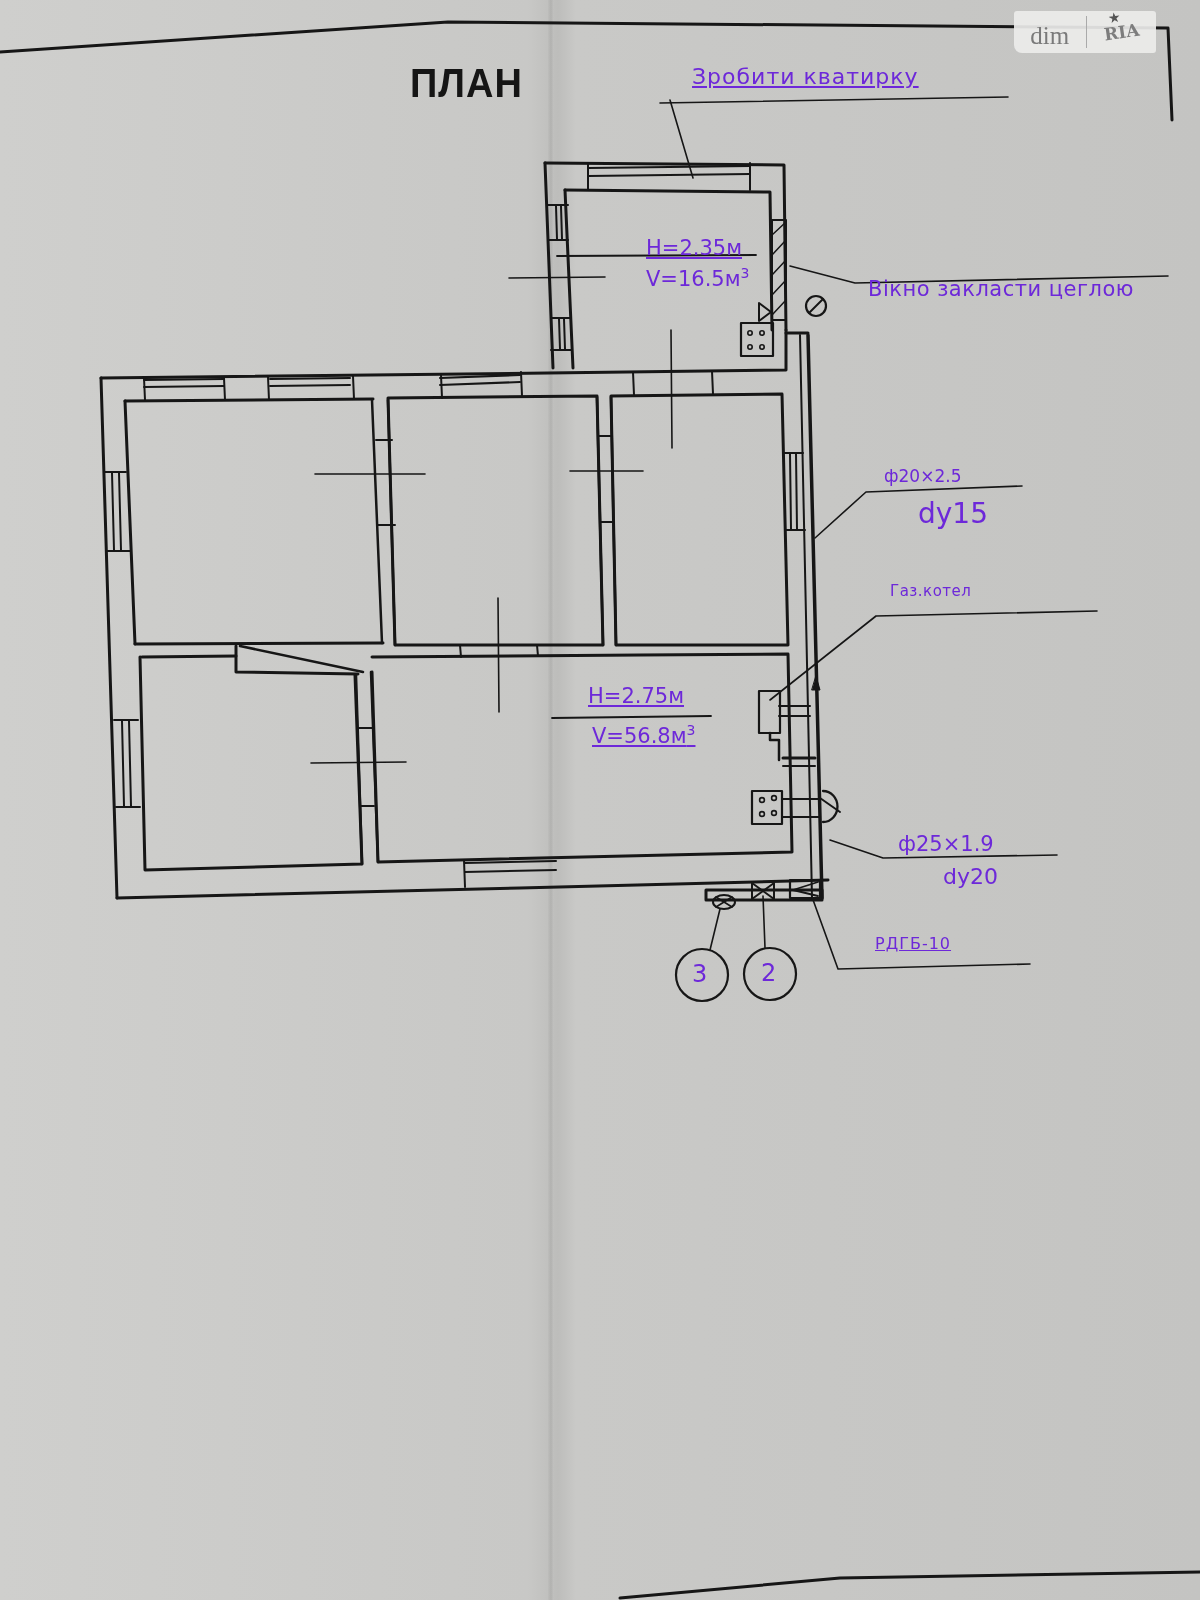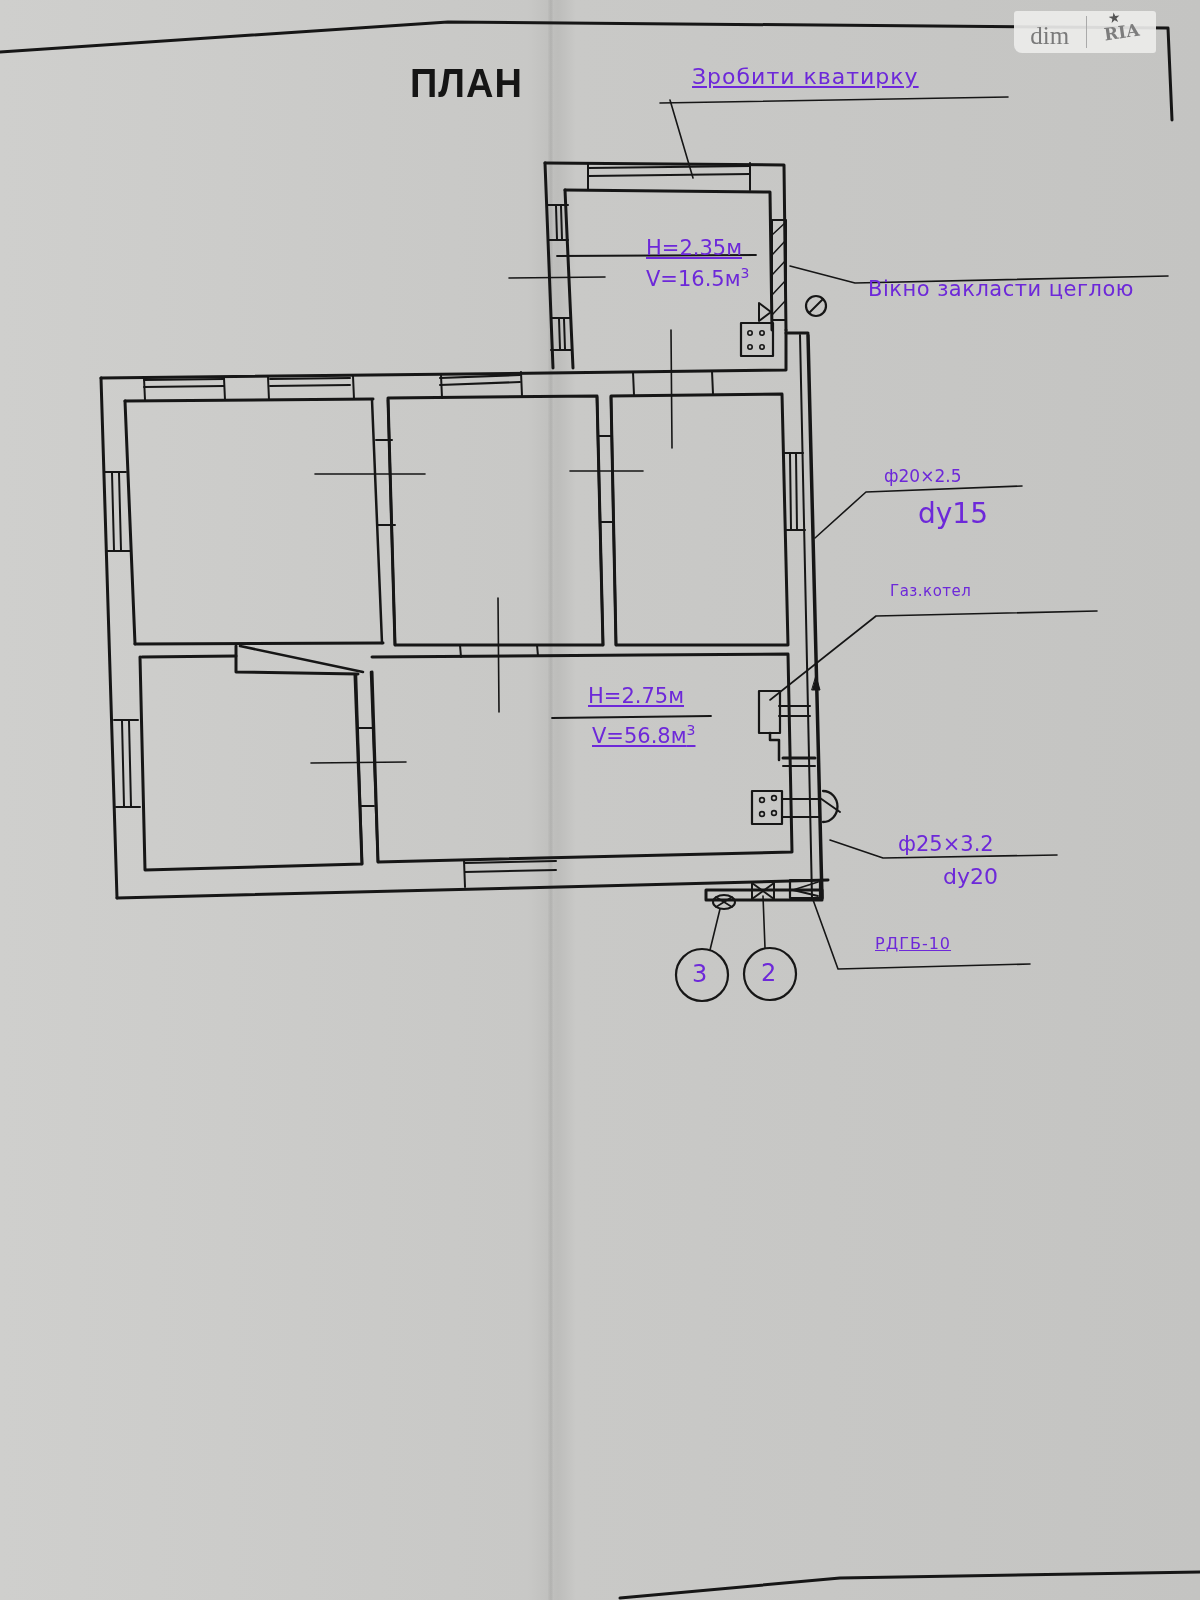--- a/index.html
+++ b/index.html
@@ -206,19 +206,19 @@
 <div class="lbl" style="left:646px;top:265px;font-size:21px;"><span>V=16.5м</span><sup style="font-size:14px">3</sup></div>
 
 <div class="lbl" style="left:588px;top:684px;font-size:21px;text-decoration:underline;">Н=2.75м</div>
 <div class="lbl" style="left:592px;top:722px;font-size:21px;text-decoration:underline;"><span>V=56.8м</span><sup style="font-size:14px">3</sup></div>
 
 <div class="lbl" style="left:884px;top:466px;font-size:17px;">ф20×2.5</div>
 <div class="lbl" style="left:918px;top:497px;font-size:28px;">dу15</div>
 
 <div class="lbl" style="left:890px;top:582px;font-size:15px;letter-spacing:0.5px;">Газ.котел</div>
 
-<div class="lbl" style="left:898px;top:832px;font-size:21px;">ф25×3.2</div>
+<div class="lbl" style="left:898px;top:832px;font-size:21px;">ф25×1.9</div>
 <div class="lbl" style="left:943px;top:864px;font-size:22px;">dу20</div>
 
 <div class="lbl" style="left:875px;top:934px;font-size:16px;letter-spacing:1px;text-decoration:underline;">РДГБ-10</div>
 
 <div class="lbl" style="left:692px;top:960px;font-size:24px;">3</div>
 <div class="lbl" style="left:761px;top:959px;font-size:24px;">2</div>
 
 </body></html>

